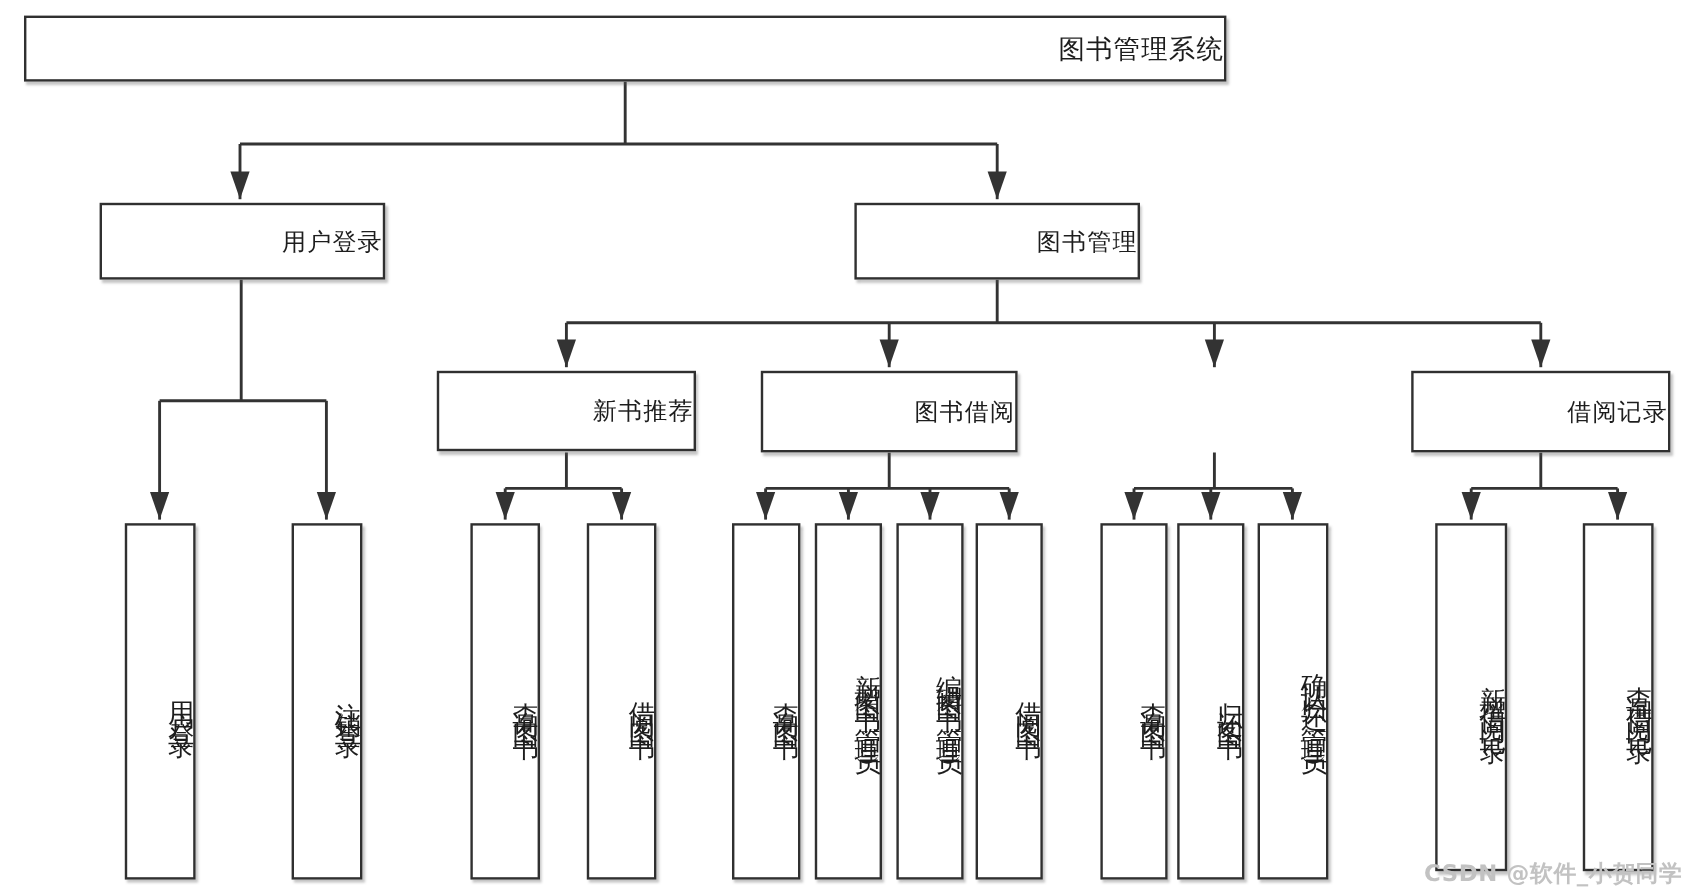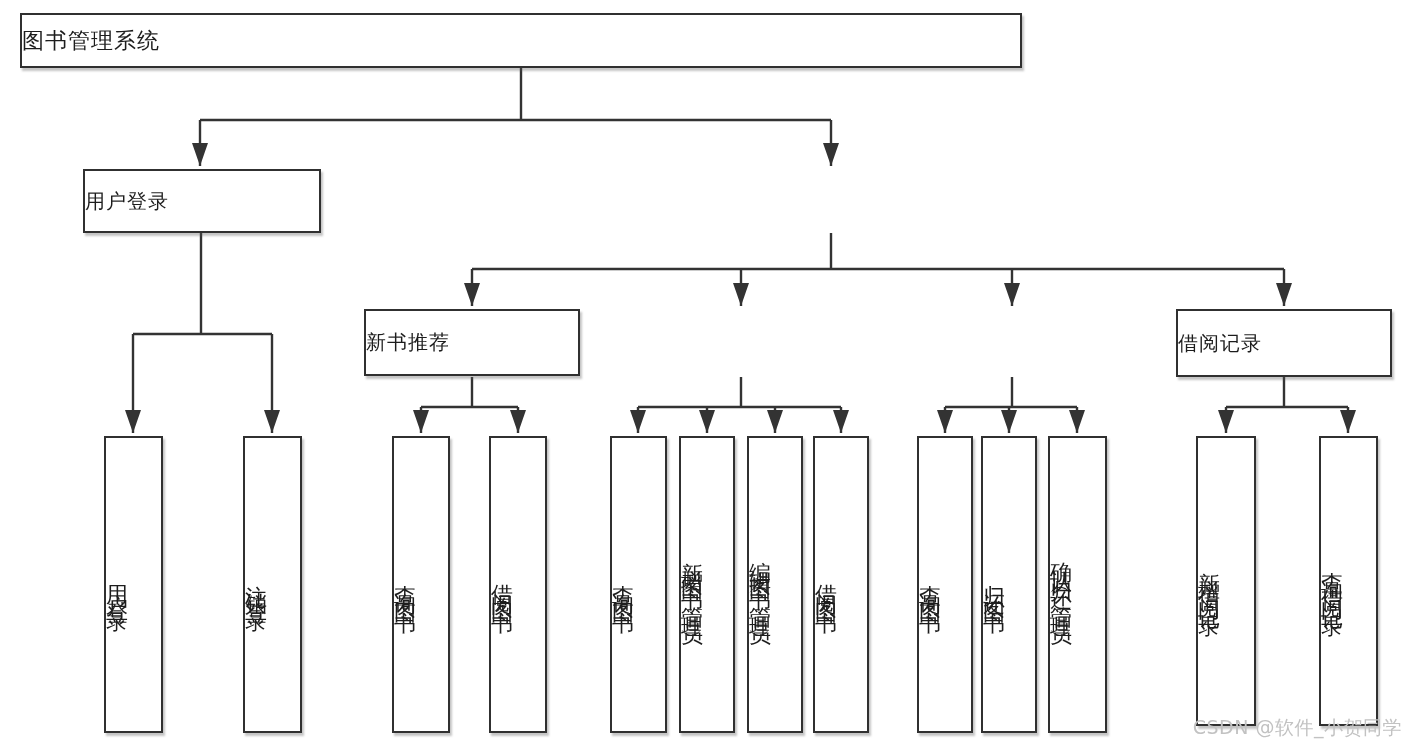--- a/index.html
+++ b/index.html
@@ -5,33 +5,33 @@
   html,body{margin:0;padding:0;background:#ffffff;}
   .canvas{
     position:relative;width:1405px;height:747px;background:#ffffff;
     font-family:"DejaVu Sans","Liberation Sans",sans-serif;color:#222222;
     overflow:hidden;
   }
   .wires{position:absolute;left:0;top:0;pointer-events:none;}
   .wires path{stroke:#333333;stroke-width:2.4;fill:none;}
   .node{
     position:absolute;box-sizing:border-box;background:#ffffff;
-    border:2.5px solid #303030;display:flex;align-items:center;justify-content:flex-start;
+    border:2.5px solid #303030;display:flex;align-items:center;justify-content:flex-end;
     box-shadow:2px 3px 2px rgba(90,90,90,0.35);
   }
   .node .lbl{letter-spacing:1px;color:#1d1d1d;}
   .node.h .lbl{font-size:20px;white-space:nowrap;}
   .node.root .lbl{font-size:22px;}
   .node.v .lbl{
     writing-mode:vertical-lr;text-orientation:mixed;
     font-size:22px;letter-spacing:9px;line-height:1;white-space:nowrap;
   }
   .watermark{
     position:absolute;right:3px;bottom:6px;
-    font-size:19px;color:#c2c2c2;letter-spacing:0.5px;white-space:nowrap;
+    font-size:19px;color:#c2c2c2;letter-spacing:0.5px;white-space:nowrap;font-weight:bold;
   }
 </style>
 </head>
 <body>
 
 <div class="canvas">
 
   <svg class="wires" width="1405" height="747" viewBox="0 0 1405 747">
     <defs>
       <marker id="ah" markerUnits="userSpaceOnUse" markerWidth="26" markerHeight="18" viewBox="0 0 26 18" refX="25" refY="9" orient="auto">
@@ -74,23 +74,29 @@
     <path marker-end="url(#ah)" d="M1348,407 V433"></path>
   </svg>
 
   <div class="node h root" style="left:20px;top:13px;width:1002px;height:55px">
     <span class="lbl">图书管理系统</span>
   </div>
 
   <div class="node h" style="left:83px;top:169px;width:238px;height:64px">
     <span class="lbl">用户登录</span>
   </div>
+  <div class="node h" style="left:712px;top:169px;width:238px;height:64px">
+    <span class="lbl">图书管理</span>
+  </div>
 
   <div class="node h" style="left:364px;top:309px;width:216px;height:67px">
     <span class="lbl">新书推荐</span>
+  </div>
+  <div class="node h" style="left:634px;top:309px;width:214px;height:68px">
+    <span class="lbl">图书借阅</span>
   </div>
   <div class="node h" style="left:1176px;top:309px;width:216px;height:68px">
     <span class="lbl">借阅记录</span>
   </div>
 
   <div class="node v" style="left:104px;top:436px;width:59px;height:297px">
     <span class="lbl">用户登录</span>
   </div>
   <div class="node v" style="left:243px;top:436px;width:59px;height:297px">
     <span class="lbl">注销登录</span>

